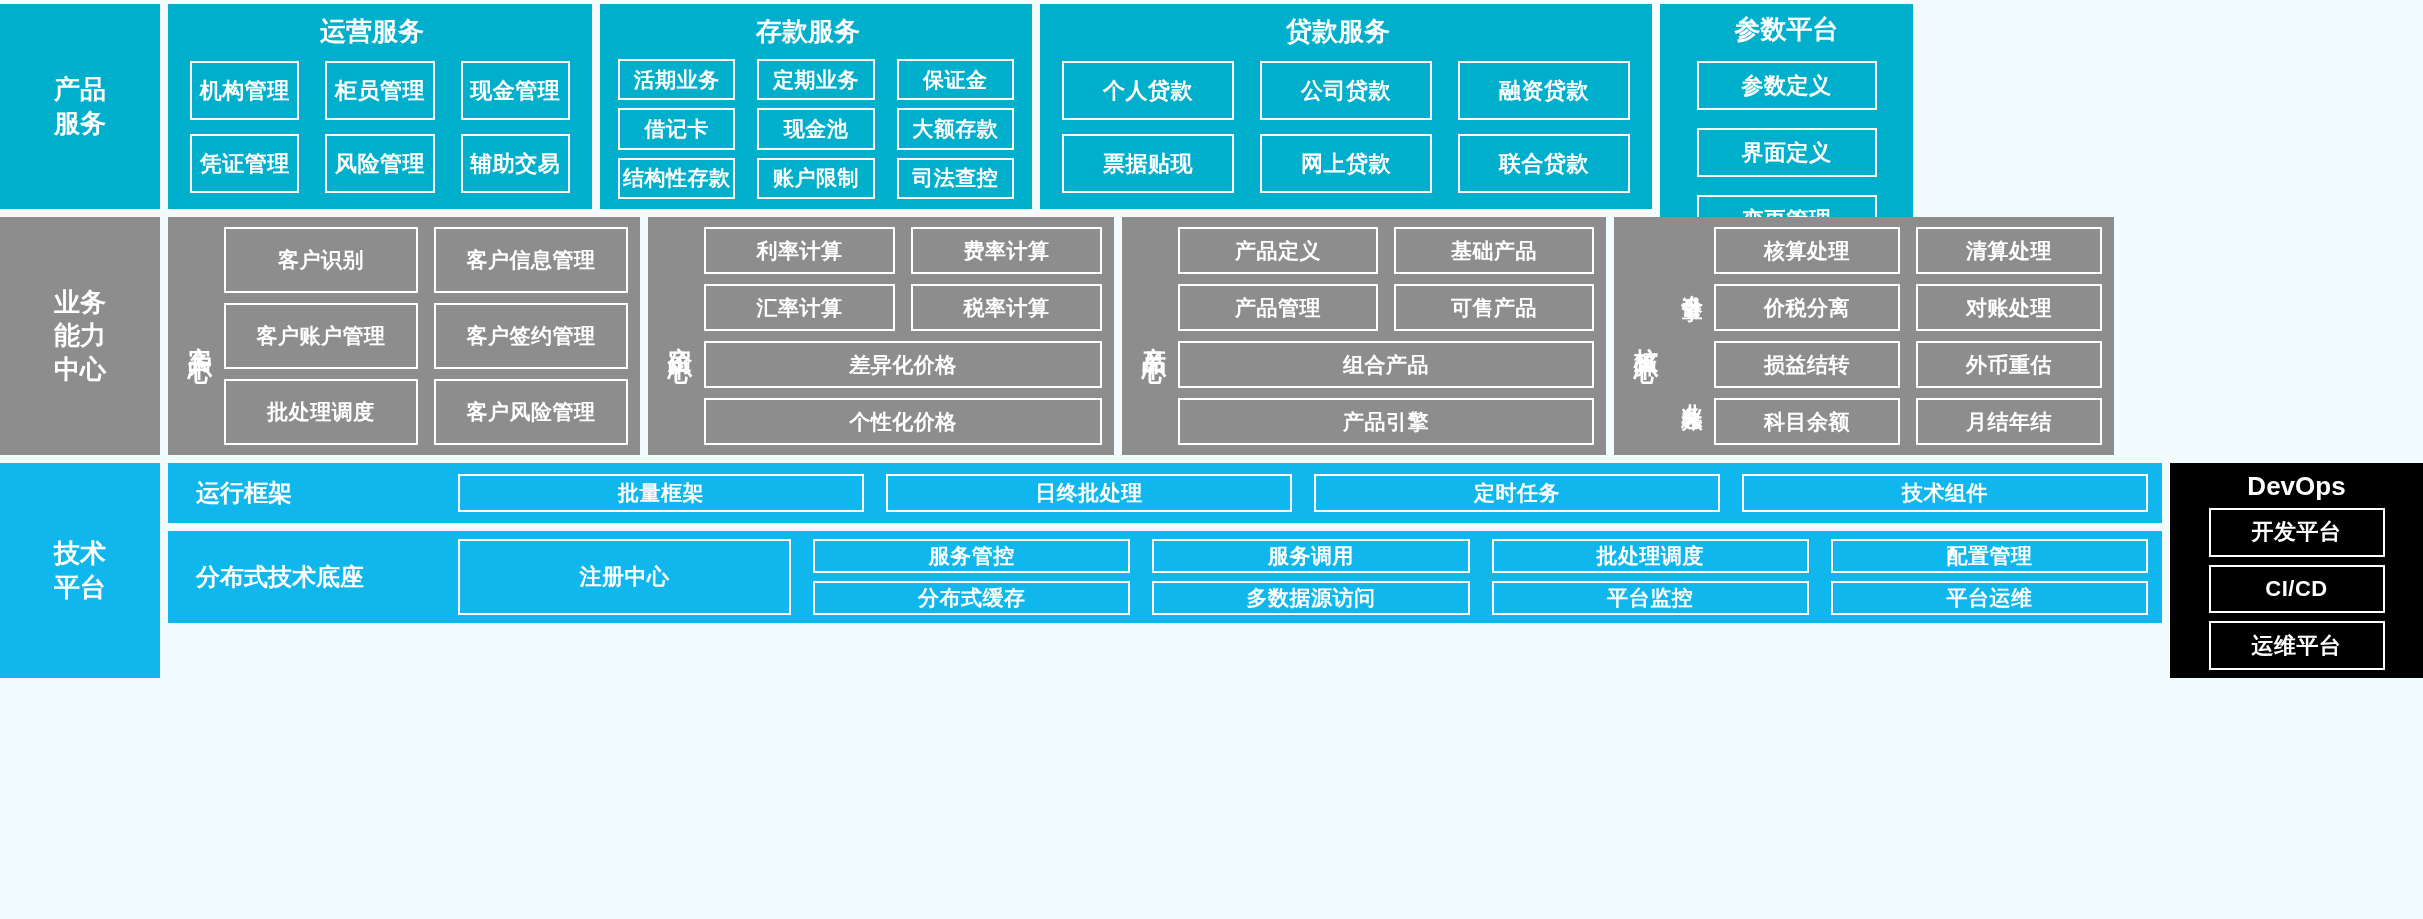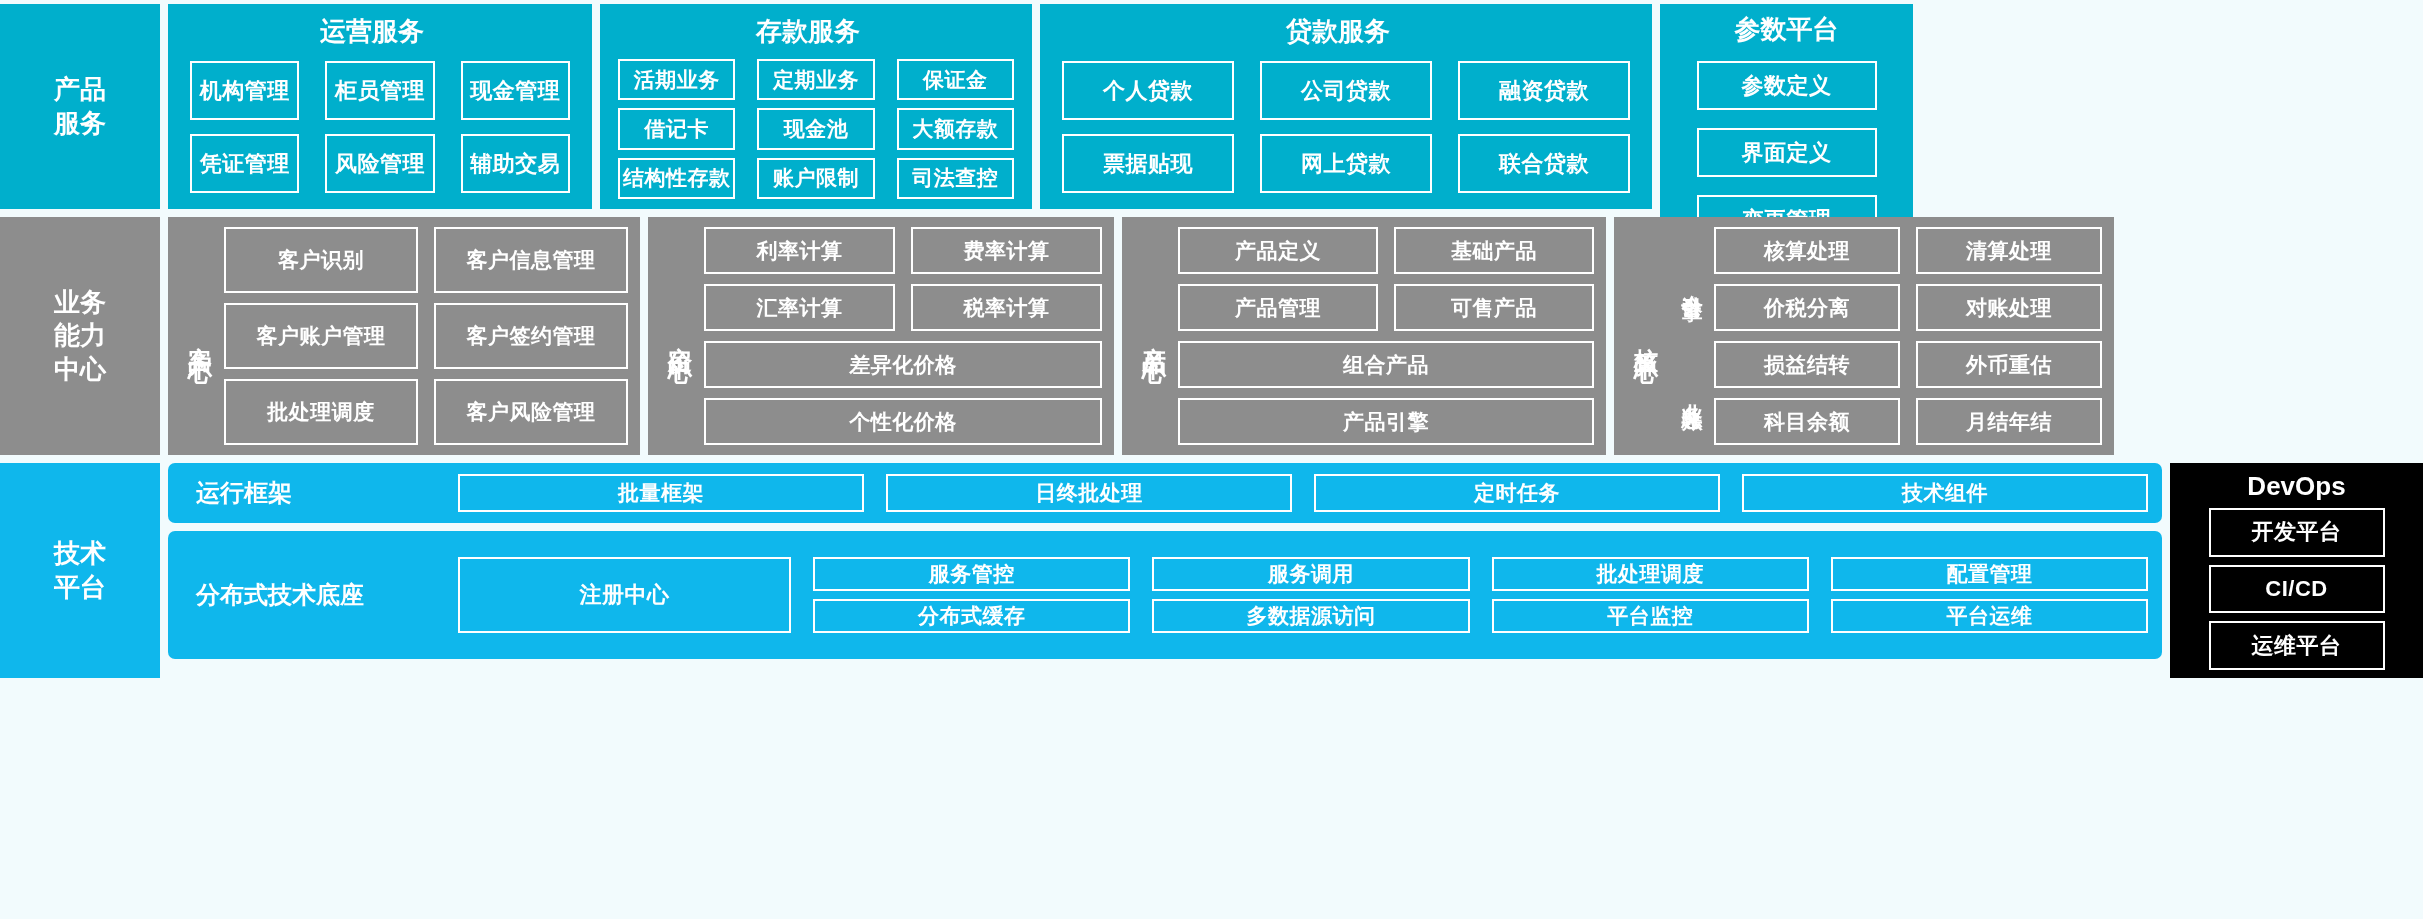--- a/index.html
+++ b/index.html
@@ -97,24 +97,24 @@
   #blk-account  { flex: 0 0 500px; }
 
   .acct-sublabels { display: flex; flex-direction: column; flex: 0 0 auto; }
   .acct-sublabels .vlabel { flex: 1; font-size: 21px; letter-spacing: 2px; }
 
   
   #row-tech { height: 215px; }
   .tech-col { display: flex; flex-direction: column; gap: 8px; flex: 1; }
   .tech-strip {
     background: #0FB7EC; display: flex; align-items: center;
-    padding: 8px 14px; gap: 16px; border-radius: 7px;
+    padding: 8px 14px; gap: 16px;
   }
   #strip-runtime { height: 60px; }
-  #strip-base    { height: 128px; }
+  #strip-base    { height: 92px; }
   .strip-label {
     color: #fff; font-weight: bold; font-size: 24px;
     flex: 0 0 260px; padding-left: 14px;
   }
   .strip-items { display: flex; gap: 22px; flex: 1; }
   .strip-items > .tile { flex: 1; height: 38px; font-size: 21px; }
   .strip-col { display: flex; flex-direction: column; gap: 8px; flex: 1; }
   .strip-col .tile { height: 34px; font-size: 21px; }
   .strip-cols { display: flex; gap: 22px; flex: 1; }
   .strip-wide { display: flex; flex: 1.05; }

